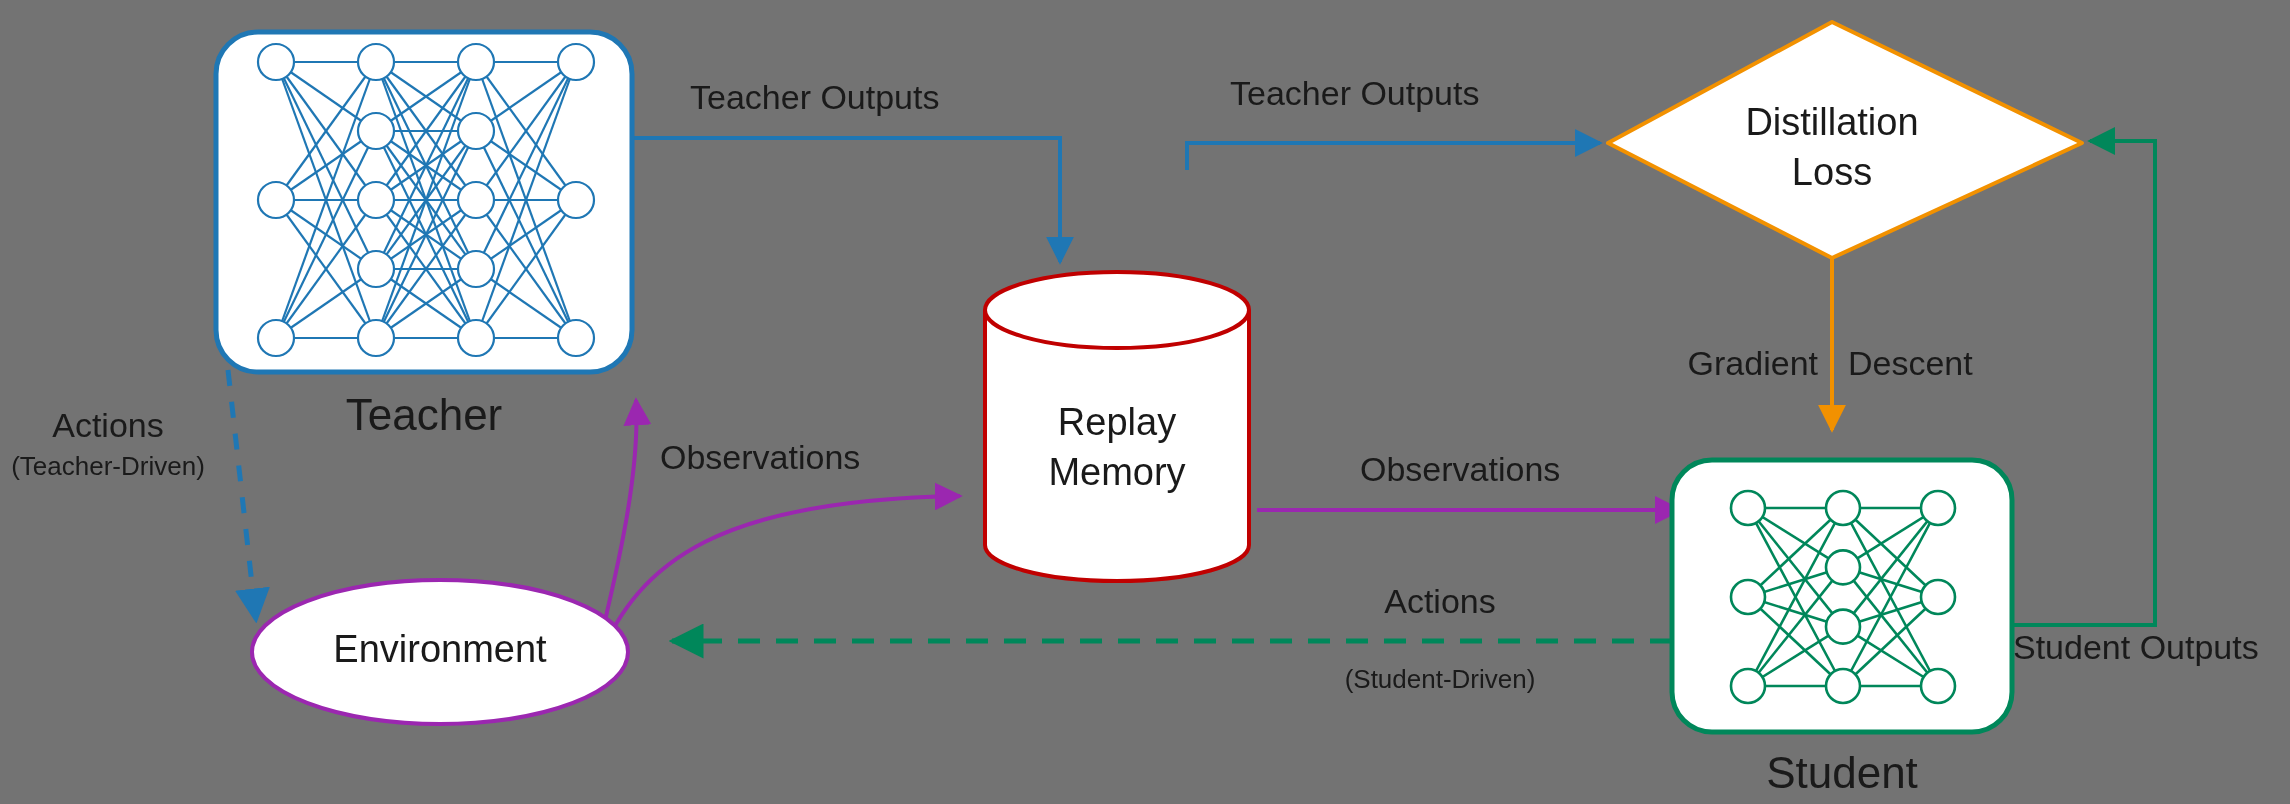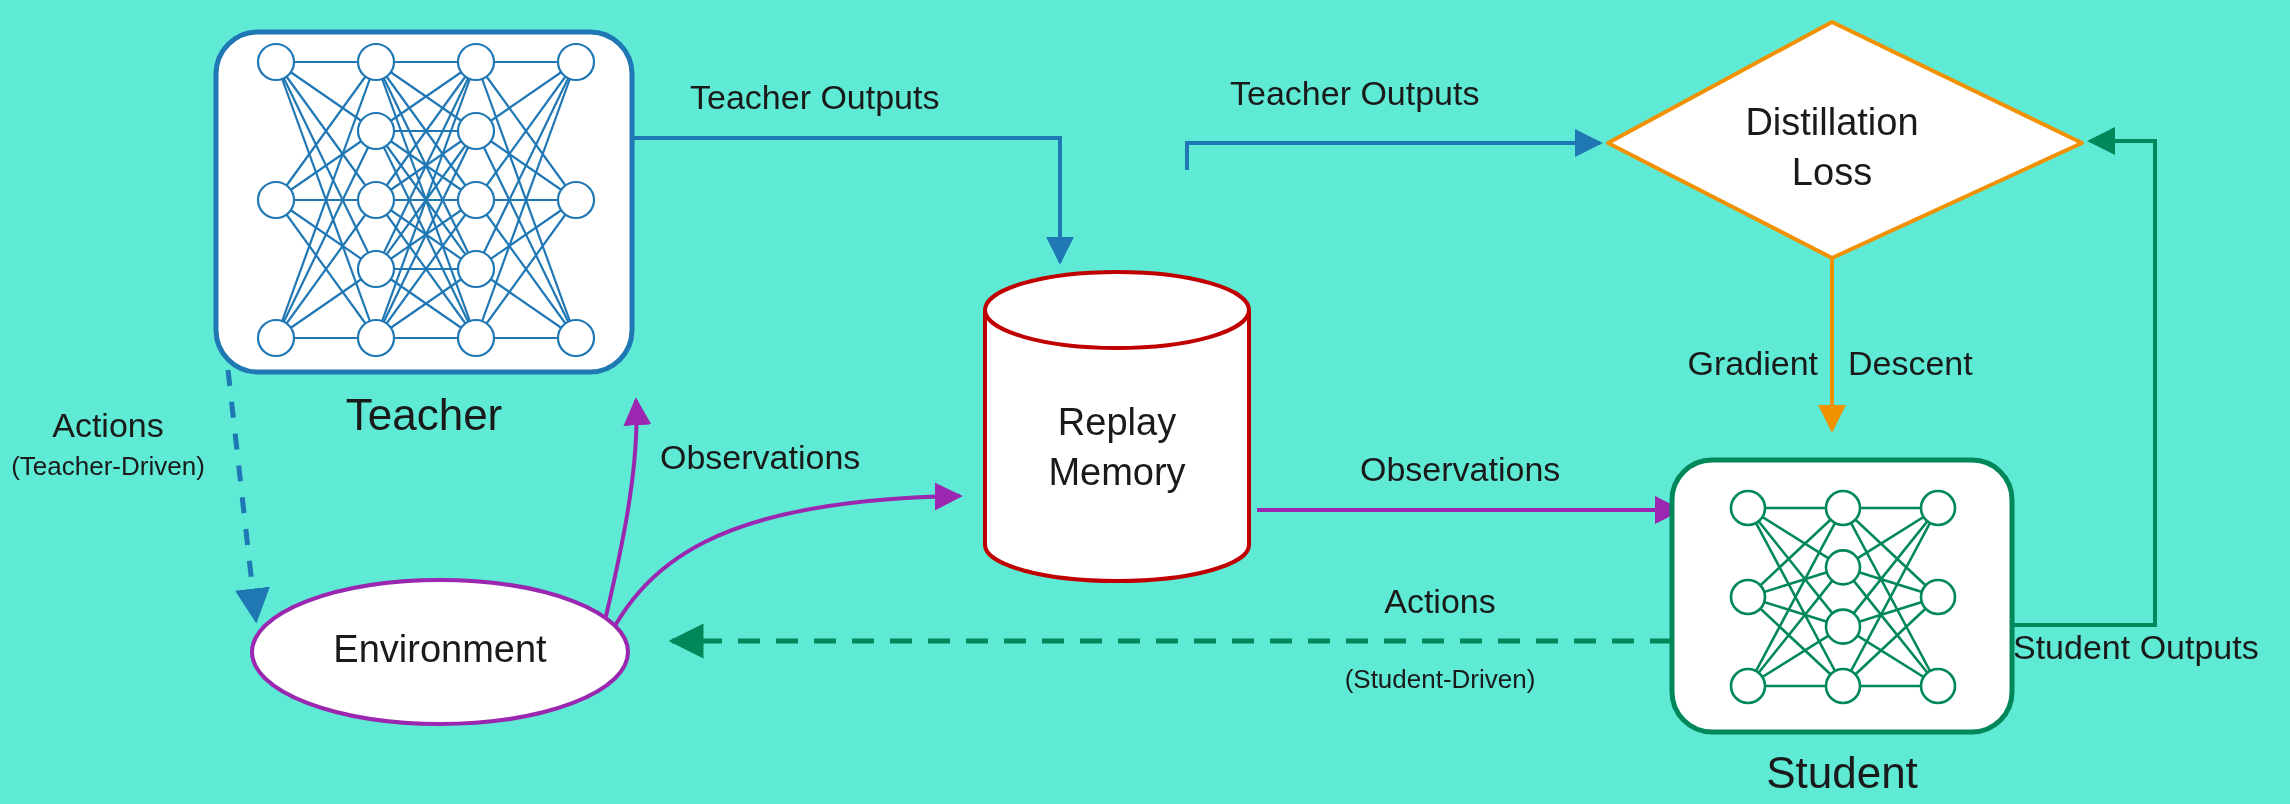--- a/index.html
+++ b/index.html
@@ -10,21 +10,21 @@
   body {
     font-family: "Liberation Sans", sans-serif;
     width: 2290px;
     height: 804px;
     overflow: hidden;
   }
   #canvas-wrap {
     position: relative;
     width: 2290px;
     height: 804px;
-    background: #5eead4;
+    background: #737373;
   }
   svg#diagram {
     position: absolute;
     top: 0; left: 0;
     width: 2290px;
     height: 804px;
     display: block;
   }
   .node-label {
     font-family: "Liberation Sans", sans-serif;

